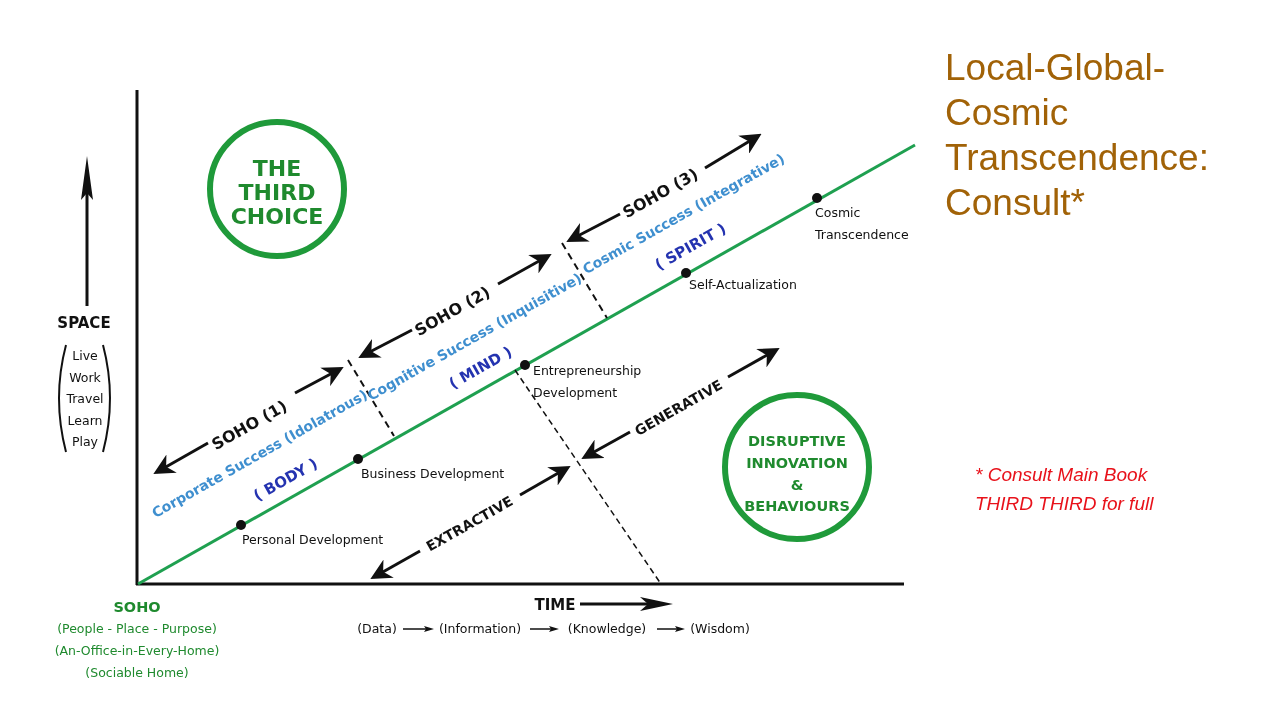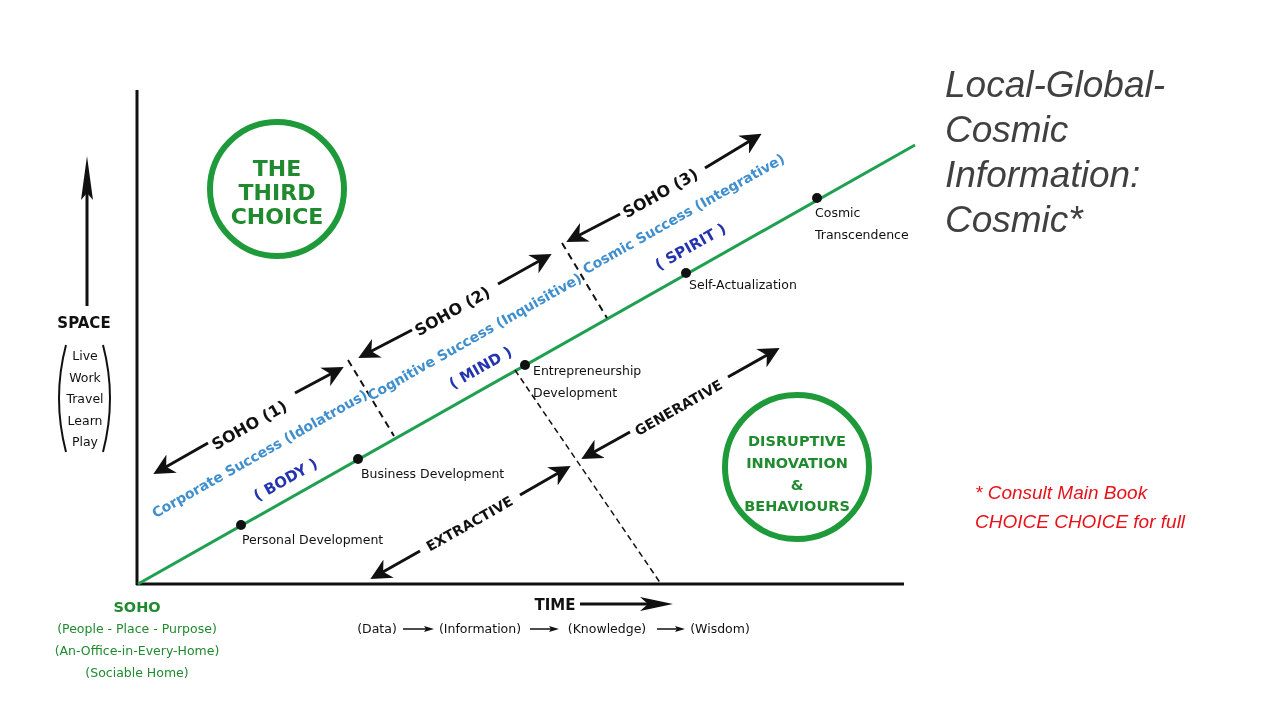--- a/index.html
+++ b/index.html
@@ -1,25 +1,25 @@
 <!DOCTYPE html>
 <html><head>
 <meta charset="utf-8">
 <style>
   html, body { margin: 0; padding: 0; background: #ffffff; }
   body { width: 1280px; height: 720px; position: relative; overflow: hidden; font-family: "DejaVu Sans", sans-serif; }
   #diagram { position: absolute; left: 0; top: 0; width: 1280px; height: 720px; }
   .title {
-    position: absolute; left: 945px; top: 62px; width: 320px;
-    color: #404040; font-family: "Liberation Sans", sans-serif;
-    font-size: 37px; line-height: 45px; font-style: italic;
+    position: absolute; left: 945px; top: 45px; width: 320px;
+    color: #a16207; font-family: "Liberation Sans", sans-serif;
+    font-size: 37px; line-height: 45px;
   }
   .title div { white-space: nowrap; }
   .footnote {
-    position: absolute; left: 975px; top: 478px; width: 260px;
+    position: absolute; left: 975px; top: 460px; width: 260px;
     color: #e8121b; font-family: "Liberation Sans", sans-serif; font-style: italic;
     font-size: 19px; line-height: 29px;
   }
   .footnote div { white-space: nowrap; }
   svg text { font-family: "DejaVu Sans", sans-serif; }
   .t-black { fill: #111; }
   .t-green { fill: #1f8a2e; }
   .t-blue-light { fill: #3f8fcf; }
   .t-blue-dark { fill: #2433b0; }
 </style>
@@ -156,20 +156,20 @@
       <line x1="657" y1="629" x2="679" y2="629" stroke="#111" stroke-width="1.5"></line>
       <path d="M685,629 L675,626 L677,629 L675,632 Z" fill="#111"></path>
     </g>
     <text x="720" y="633" text-anchor="middle" font-size="12.5" class="t-black">(Wisdom)</text>
   </g>
 </svg>
 
 <div class="title">
   <div>Local-Global-</div>
   <div>Cosmic</div>
-  <div>Information:</div>
-  <div>Cosmic*</div>
+  <div>Transcendence:</div>
+  <div>Consult*</div>
 </div>
 
 <div class="footnote">
   <div>* Consult Main Book</div>
-  <div>CHOICE CHOICE for full</div>
+  <div>THIRD THIRD for full</div>
 </div>
 
 </body></html>

